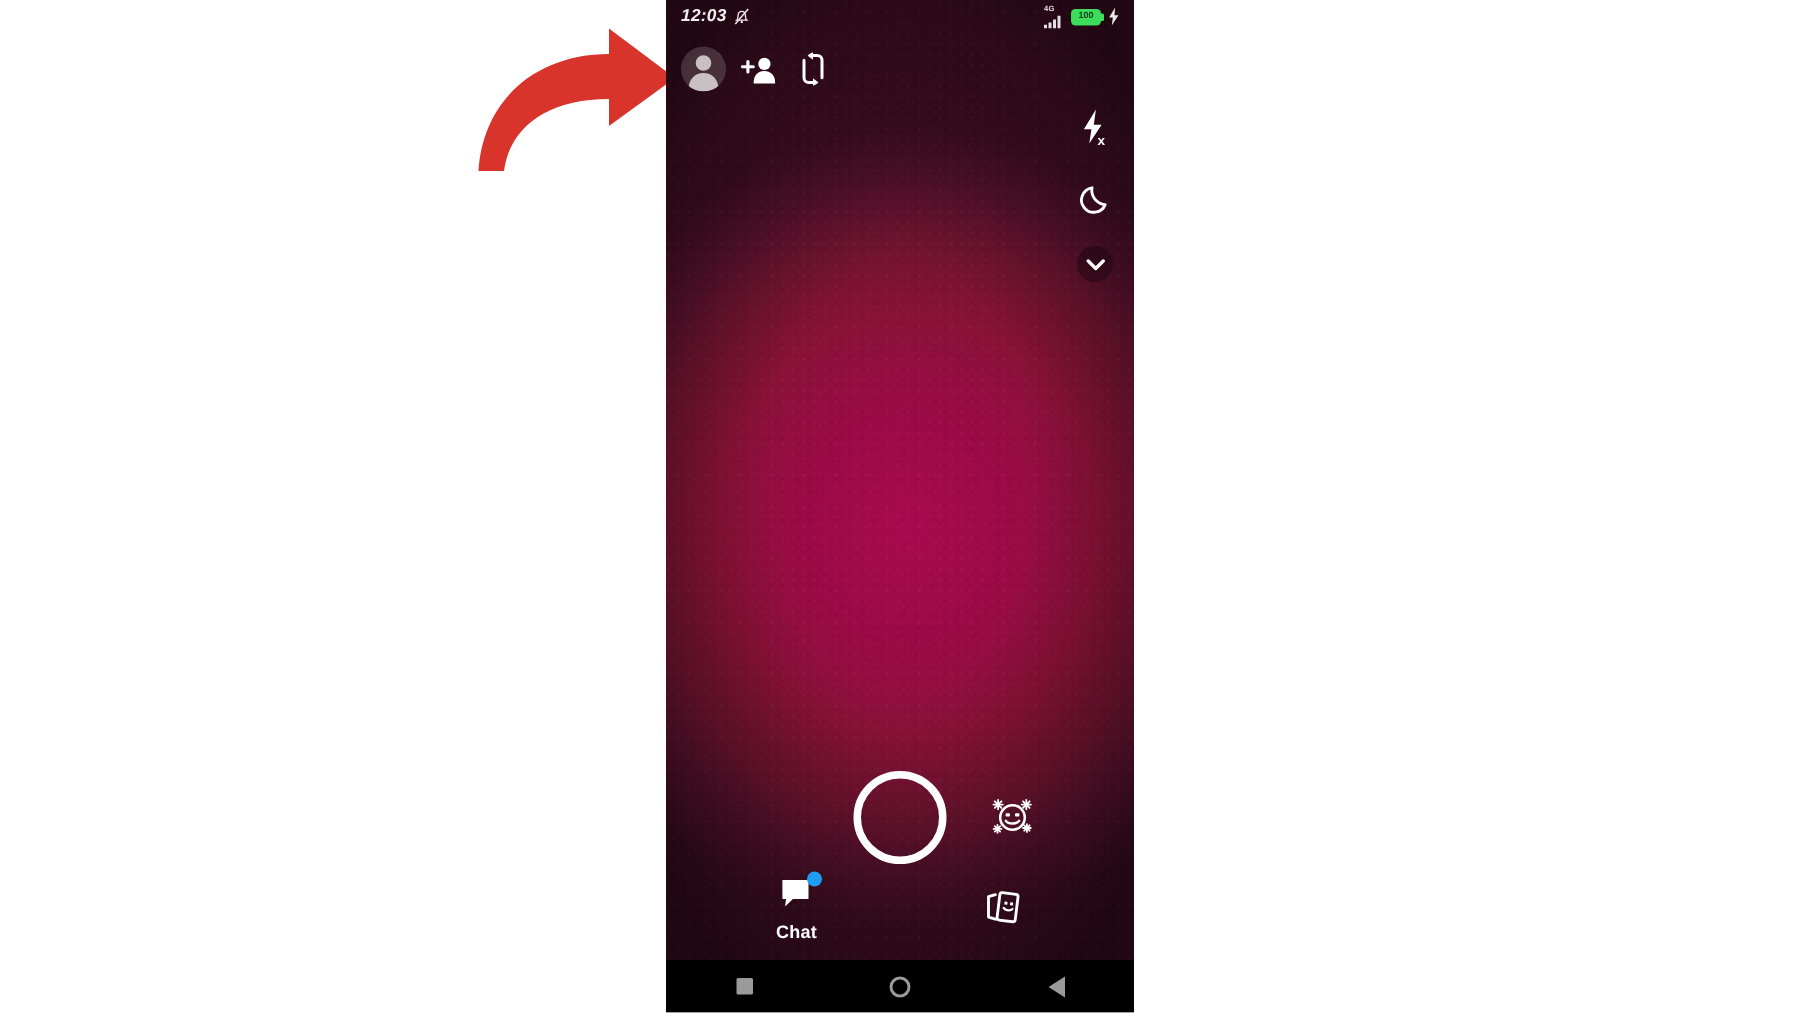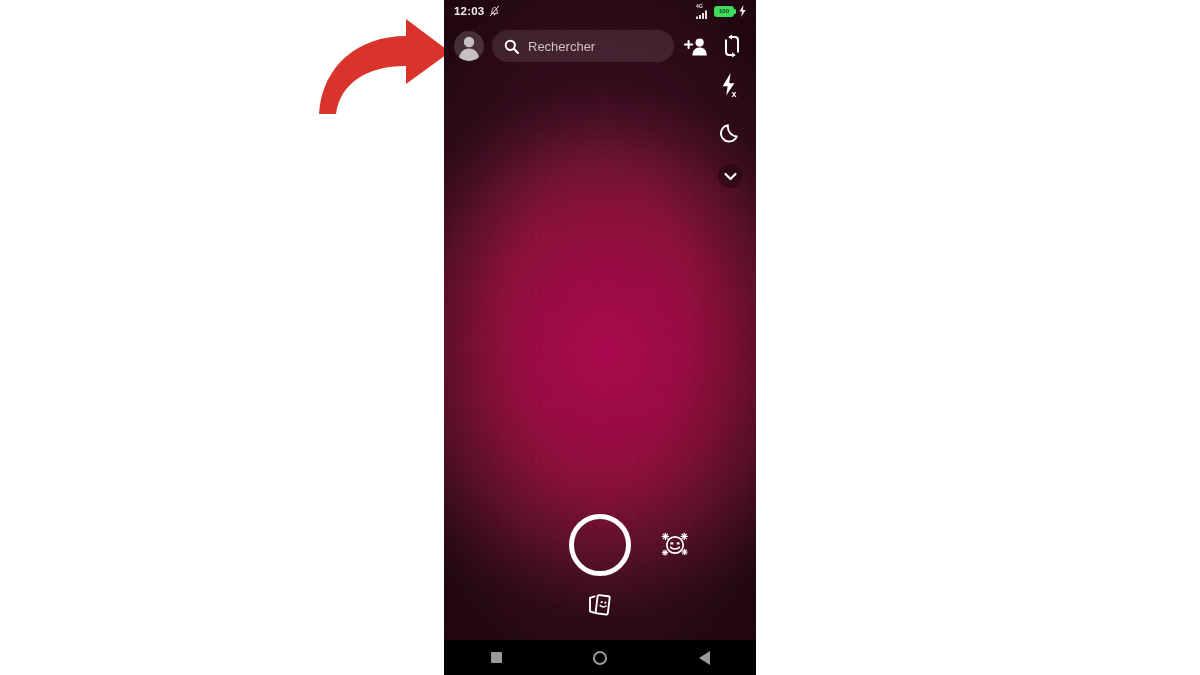--- a/index.html
+++ b/index.html
@@ -39,21 +39,21 @@
     background: radial-gradient(ellipse 70% 58% at 50% 50%, rgba(0,0,0,0) 40%, rgba(0,0,0,.30) 88%, rgba(0,0,0,.45) 100%);
     pointer-events: none;
   }
 
   
   #statusbar {
     position: absolute; left: 0; top: 0; width: 312px; height: 22px;
     display: flex; align-items: center; justify-content: space-between;
     padding: 0 10px; color: #fff;
   }
-  .sb-left { display: flex; gap: 5px; }
+  .sb-left { display: flex; gap: 5px; font-style: italic; }
   .sb-time { font-size: 11.5px; font-weight: bold; letter-spacing: .2px; color:#f2eef0; }
   .sb-right { display: flex; align-items: center; gap: 5px; }
   .sig-wrap { display:flex; flex-direction:column; align-items:flex-start; line-height:1; }
   .sig-label { font-size: 5px; font-weight:bold; color:#e8dde2; letter-spacing:.2px; margin-bottom:1px; }
   .battery {
     position: relative; width: 20px; height: 11px; border-radius: 3px;
     background: #3ddc5b; display:flex; align-items:center; justify-content:center;
   }
   .battery::after {
     content:""; position:absolute; right:-2px; top:3px; width:2px; height:5px;
@@ -179,27 +179,20 @@
 
     <div id="topbar">
 
       <div id="avatar">
         <svg width="30" height="30" viewBox="0 0 30 30">
           <circle cx="15" cy="11" r="5.2" fill="#c9c0c4"></circle>
           <path d="M4.8 30 C4.8 21.4 9.4 17.6 15 17.6 C20.6 17.6 25.2 21.4 25.2 30 Z" fill="#c9c0c4"></path>
         </svg>
       </div>
 
-      <div id="searchbar">
-        <svg width="15" height="15" viewBox="0 0 15 15">
-          <circle cx="6.3" cy="6.3" r="4.6" fill="none" stroke="#ffffff" stroke-width="2"></circle>
-          <line x1="9.8" y1="9.8" x2="14" y2="14" stroke="#ffffff" stroke-width="2.2" stroke-linecap="round"></line>
-        </svg>
-        <span id="search-placeholder">Rechercher</span>
-      </div>
 
       <div class="topbar-btn">
         <svg width="24" height="19" viewBox="0 0 24 19">
           <line x1="1" y1="7.5" x2="8.2" y2="7.5" stroke="#fff" stroke-width="2.1" stroke-linecap="round"></line>
           <line x1="4.6" y1="4" x2="4.6" y2="11" stroke="#fff" stroke-width="2.1" stroke-linecap="round"></line>
           <circle cx="15.6" cy="5.6" r="4.1" fill="#fff"></circle>
           <path d="M8.4 18.6 C8.4 12.9 11.6 10.4 15.6 10.4 C19.6 10.4 22.8 12.9 22.8 18.6 Z" fill="#fff"></path>
         </svg>
       </div>
 
@@ -268,20 +261,29 @@
               <line x1="-1.8" y1="-1.8" x2="1.8" y2="1.8"></line>
                 <line x1="-1.8" y1="1.8" x2="1.8" y2="-1.8"></line>
             </g>
           </g>
         </svg>
       </div>
     </div>
 
     <div id="bottomnav">
 
+      <div class="nav-item">
+        <div class="nav-icon-wrap">
+          <svg width="24" height="24" viewBox="0 0 24 24">
+            <path d="M2.6 2.6 L20 2.6 L20 15.4 L9.6 15.4 L4.4 20.4 L5.0 15.4 L2.6 15.4 Z" fill="#fff"></path>
+          </svg>
+          <span class="badge"></span>
+        </div>
+        <span class="nav-label">Chat</span>
+      </div>
 
       <div class="nav-item">
         <div class="nav-icon-wrap">
           <svg width="28" height="26" viewBox="0 0 28 26">
             <path d="M8.6 4.4 L4.0 5.8 L4.0 19.4 L8.6 20.8" fill="none" stroke="#fff" stroke-width="1.9" stroke-linejoin="round" stroke-linecap="round"></path>
             <rect x="10.6" y="3.6" width="12.2" height="18.4" rx="1.6" transform="rotate(7 16.7 12.8)" fill="none" stroke="#fff" stroke-width="1.9"></rect>
             <rect x="14.3" y="9.3" width="2.0" height="2.0" rx="0.4" fill="#fff" transform="rotate(7 16.7 12.8)"></rect>
             <rect x="18.1" y="9.3" width="2.0" height="2.0" rx="0.4" fill="#fff" transform="rotate(7 16.7 12.8)"></rect>
             <path d="M14.2 13.6 C15.4 15.2 18.9 15.2 20.1 13.6" fill="none" stroke="#fff" stroke-width="1.5" stroke-linecap="round" transform="rotate(7 16.7 12.8)"></path>
           </svg>

